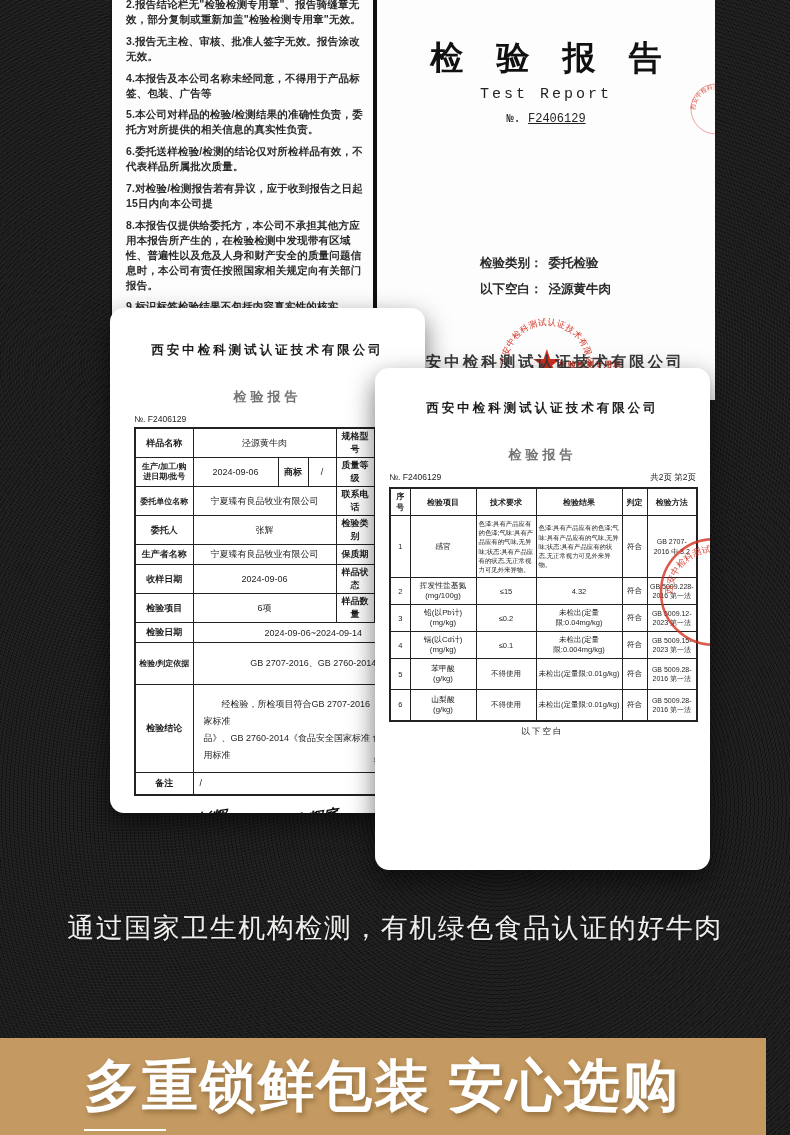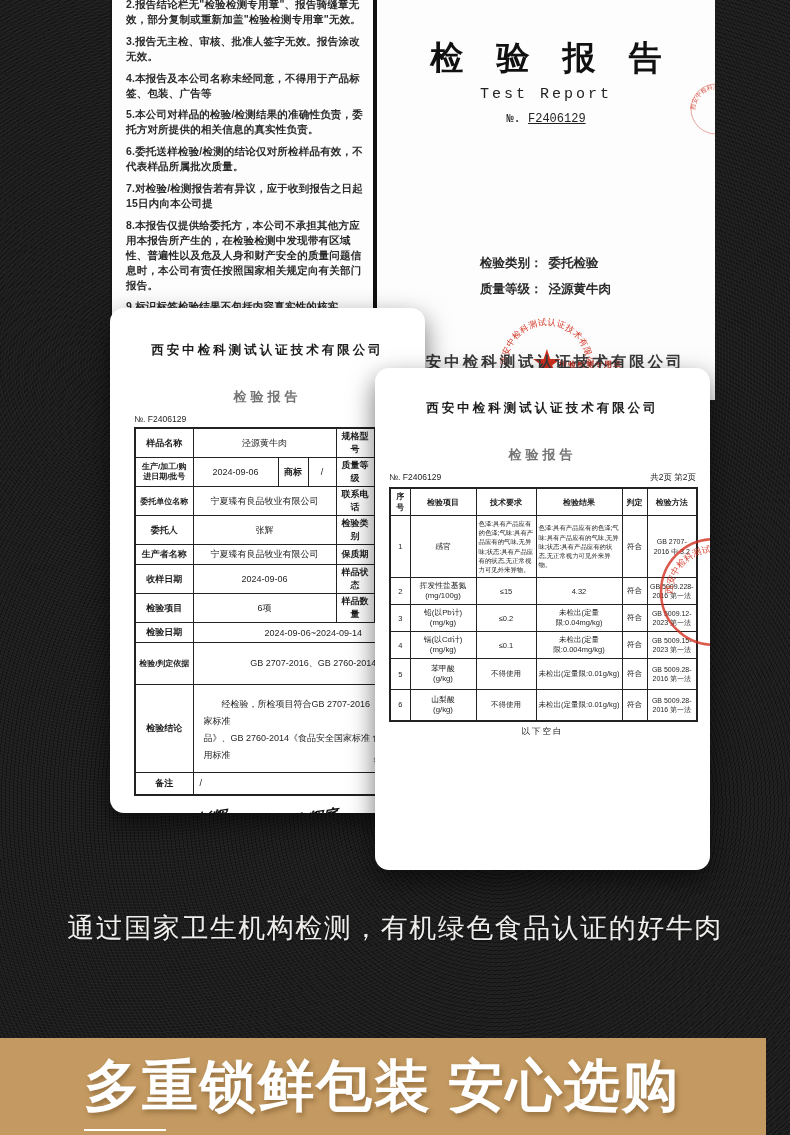--- a/index.html
+++ b/index.html
@@ -120,21 +120,21 @@
 
   </section>
 
   <section class="doc cover">
     <div class="cv-title">检 验 报 告</div>
     <div class="cv-sub">Test Report</div>
     <div class="cv-no"><span>№. </span><span class="u">F2406129</span></div>
 
     <div class="cv-fields">
       <div class="cv-row"><span class="cv-lab">检验类别：</span><span>委托检验</span></div>
-      <div class="cv-row"><span class="cv-lab">质量等级：</span><span>泾源黄牛肉</span></div>
+      <div class="cv-row"><span class="cv-lab">以下空白：</span><span>泾源黄牛肉</span></div>
     </div>
 
     <div class="edge-seal">
       <svg width="58" height="58" viewBox="0 0 58 58">
         <path id="ringA" d="M 8,30 a 21,21 0 1 1 42,0" fill="none"></path>
         <circle cx="29" cy="29" r="25" fill="none" stroke="#d2301f" stroke-width="1" opacity="0.5"></circle>
         <text font-size="6" class="seal-red"><textPath href="#ringA">西安中检科测试认证技术有限公司</textPath></text>
       </svg>
     </div>
 

